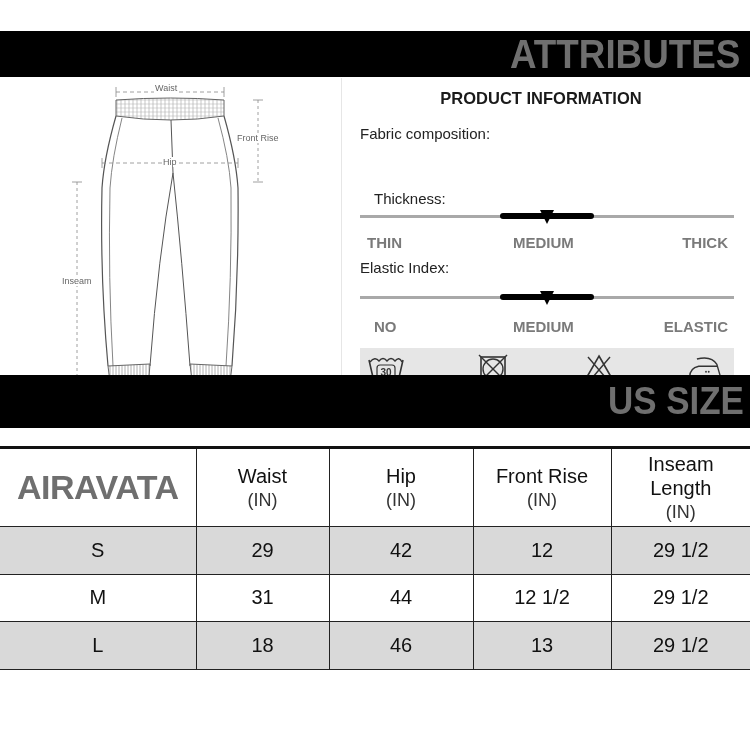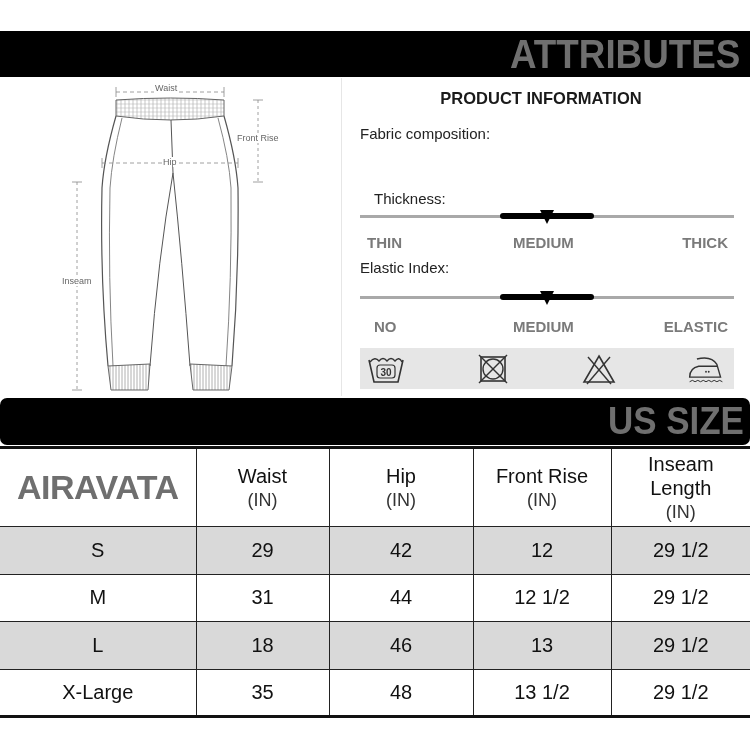--- a/index.html
+++ b/index.html
@@ -3,21 +3,21 @@
 <meta charset="utf-8">
 <style>
   * { box-sizing: border-box; margin: 0; padding: 0; }
   html, body { width: 750px; height: 750px; background: #ffffff; overflow: hidden; }
   body { position: relative; font-family: "Liberation Sans", sans-serif; color: #111; }
 
   .banner { position: absolute; left: 0; width: 750px; background: #000000; display: flex; align-items: center; justify-content: flex-end; }
   .banner .t { font-family: "Liberation Sans", sans-serif; font-weight: bold; color: #6f6f6f; letter-spacing: 0px; transform: scaleX(0.92); }
   #banner-attr { top: 31px; height: 46px; }
   #banner-attr .t { font-size: 40px; }
-  #banner-size { top: 398px; height: 47px; border-radius: 7px; }
+  #banner-size { top: 375px; height: 53px; }
   #banner-size .t { font-size: 38px; }
 
   .divider-v { position: absolute; left: 341px; top: 78px; width: 1px; height: 318px; background: #e6e6e6; }
 
   
   #diagram { position: absolute; left: 40px; top: 78px; width: 300px; height: 318px; }
   #diagram svg { position: absolute; left: 0; top: 0; }
   .dlabel { position: absolute; font-size: 9px; color: #666; font-family: "Liberation Sans", sans-serif; background: #fff; padding: 0 1px; }
 
   
@@ -214,21 +214,14 @@
     <td>12 1/2</td>
     <td>29 1/2</td>
   </tr>
   <tr class="row shade">
     <td>L</td>
     <td>18</td>
     <td>46</td>
     <td>13</td>
     <td>29 1/2</td>
   </tr>
-  <tr class="row last">
-    <td>X-Large</td>
-    <td>35</td>
-    <td>48</td>
-    <td>13 1/2</td>
-    <td>29 1/2</td>
-  </tr>
 </tbody>
   </table>
 
 </body></html>

